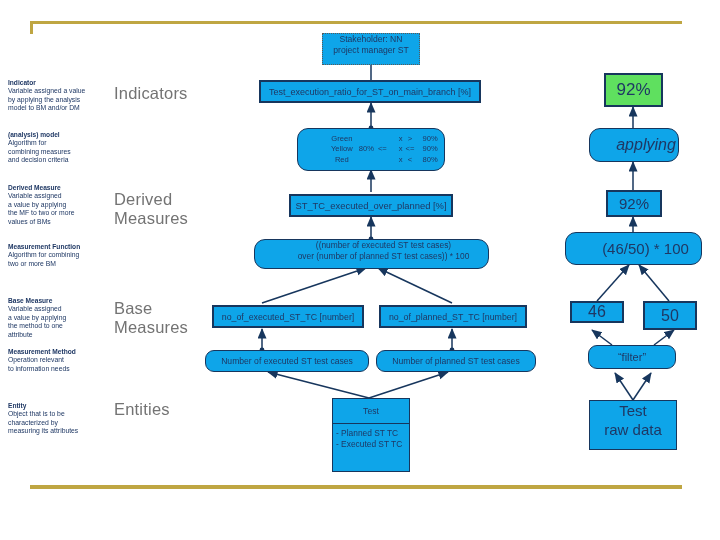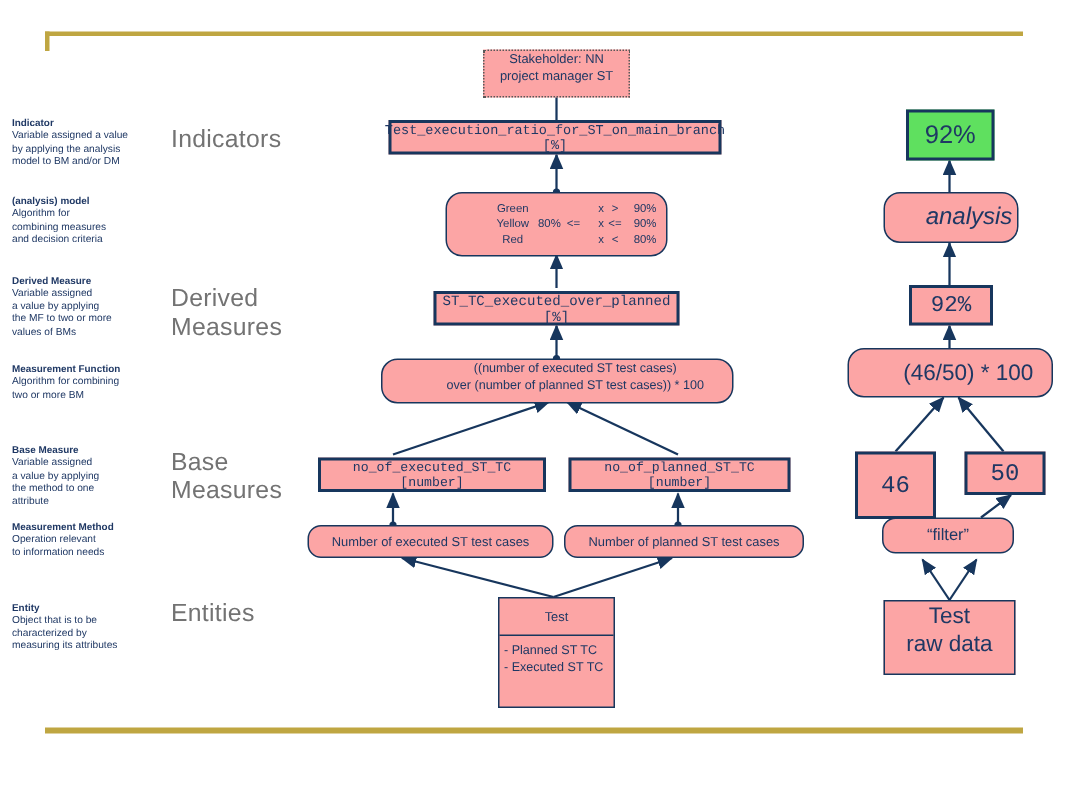--- a/index.html
+++ b/index.html
@@ -21,22 +21,22 @@
   .defcol .term{font-weight:bold;font-size:6.6px;line-height:8.4px;}
   .defcol .desc{font-weight:normal;font-size:6.8px;line-height:8.4px;}
 
   
   .level{position:absolute;font-weight:normal;font-size:16.5px;line-height:19px;
          letter-spacing:.2px;color:#737373;}
 
   
   .node{position:absolute;box-sizing:border-box;display:flex;
         align-items:center;justify-content:center;text-align:center;
-        color:#1F3864;background:#fca5a5;}
-  .n-thick{border:2.6px solid #17365D;font-family:Liberation Mono, monospace;}
+        color:#1F3864;background:#0ea5e9;}
+  .n-thick{border:2.6px solid #17365D;}
   .n-thin{border:1.2px solid #17365D;}
   .n-dash{border:1.2px dotted #595959;}
   .n-round{border:1.2px solid #17365D;border-radius:11px;padding-left:24px;}
   .n-round-thin{border:1px solid #17365D;border-radius:9px;}
   .green{background:#5FE05F;border:2.6px solid #17365D;}
 
   .lbl{display:block;white-space:pre-line;}
 
   
   svg.links{position:absolute;left:0;top:0;width:720px;height:540px;
@@ -190,27 +190,27 @@
   <div class="node n-round-thin" style="left:376px;top:350px;width:160px;height:22px;font-size:8.6px;">Number of planned ST test cases</div>
 
   <div class="node n-thin" style="left:332px;top:398px;width:78px;height:74px;display:block;padding:0;">
     <div style="height:24px;line-height:24px;font-size:8.6px;text-align:center;border-bottom:1.2px solid #17365D;">Test</div>
     <div class="lbl" style="font-size:8.4px;line-height:11px;text-align:left;padding:4px 0 0 3px;">- Planned ST TC
 - Executed ST TC</div>
   </div>
 
   <div class="node green" style="left:604px;top:73px;width:59px;height:34px;font-size:17px;">92%</div>
 
-  <div class="node n-round" style="left:589px;top:128px;width:90px;height:34px;font-size:16px;font-style:italic;">analysis</div>
+  <div class="node n-round" style="left:589px;top:128px;width:90px;height:34px;font-size:16px;font-style:italic;">applying</div>
 
   <div class="node n-thick" style="left:606px;top:190px;width:56px;height:27px;font-size:15px;">92%</div>
 
   <div class="node n-round" style="left:565px;top:232px;width:137px;height:33px;font-size:15px;">(46/50) * 100</div>
 
-  <div class="node n-thick" style="left:570px;top:301px;width:54px;height:45px;font-size:16px;">46</div>
+  <div class="node n-thick" style="left:570px;top:301px;width:54px;height:22px;font-size:16px;">46</div>
   <div class="node n-thick" style="left:643px;top:301px;width:54px;height:29px;font-size:16px;">50</div>
 
   <div class="node n-round-thin" style="left:588px;top:345px;width:88px;height:24px;font-size:11px;">“filter”</div>
 
   <div class="node n-thin lbl" style="left:589px;top:400px;width:88px;height:50px;font-size:15px;line-height:19px;">Test
 raw data</div>
 
 </div>
 
 </body></html>

